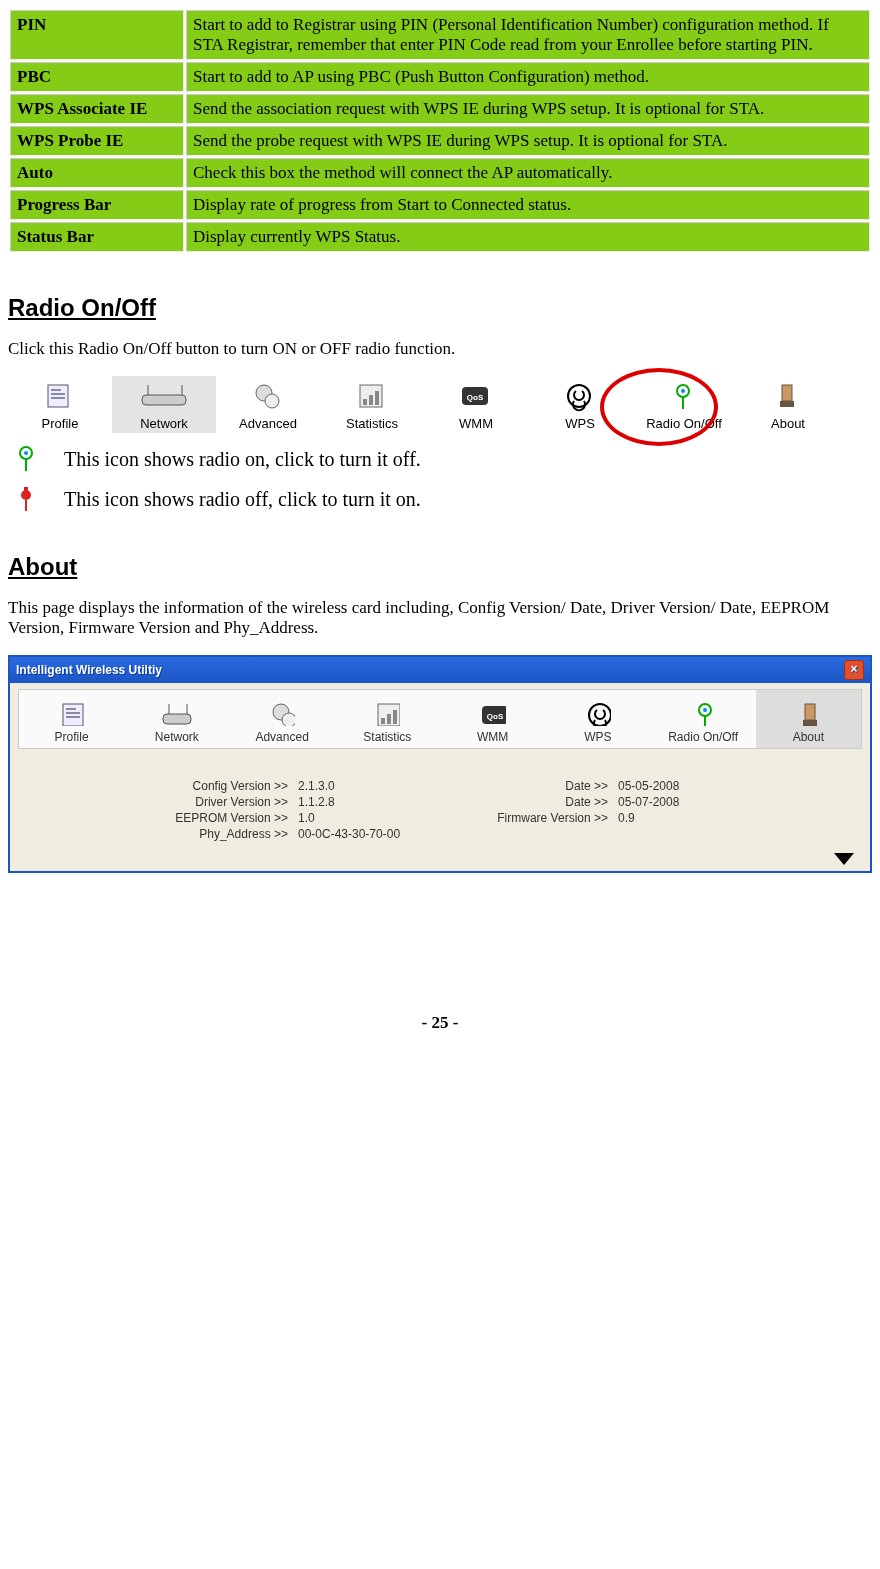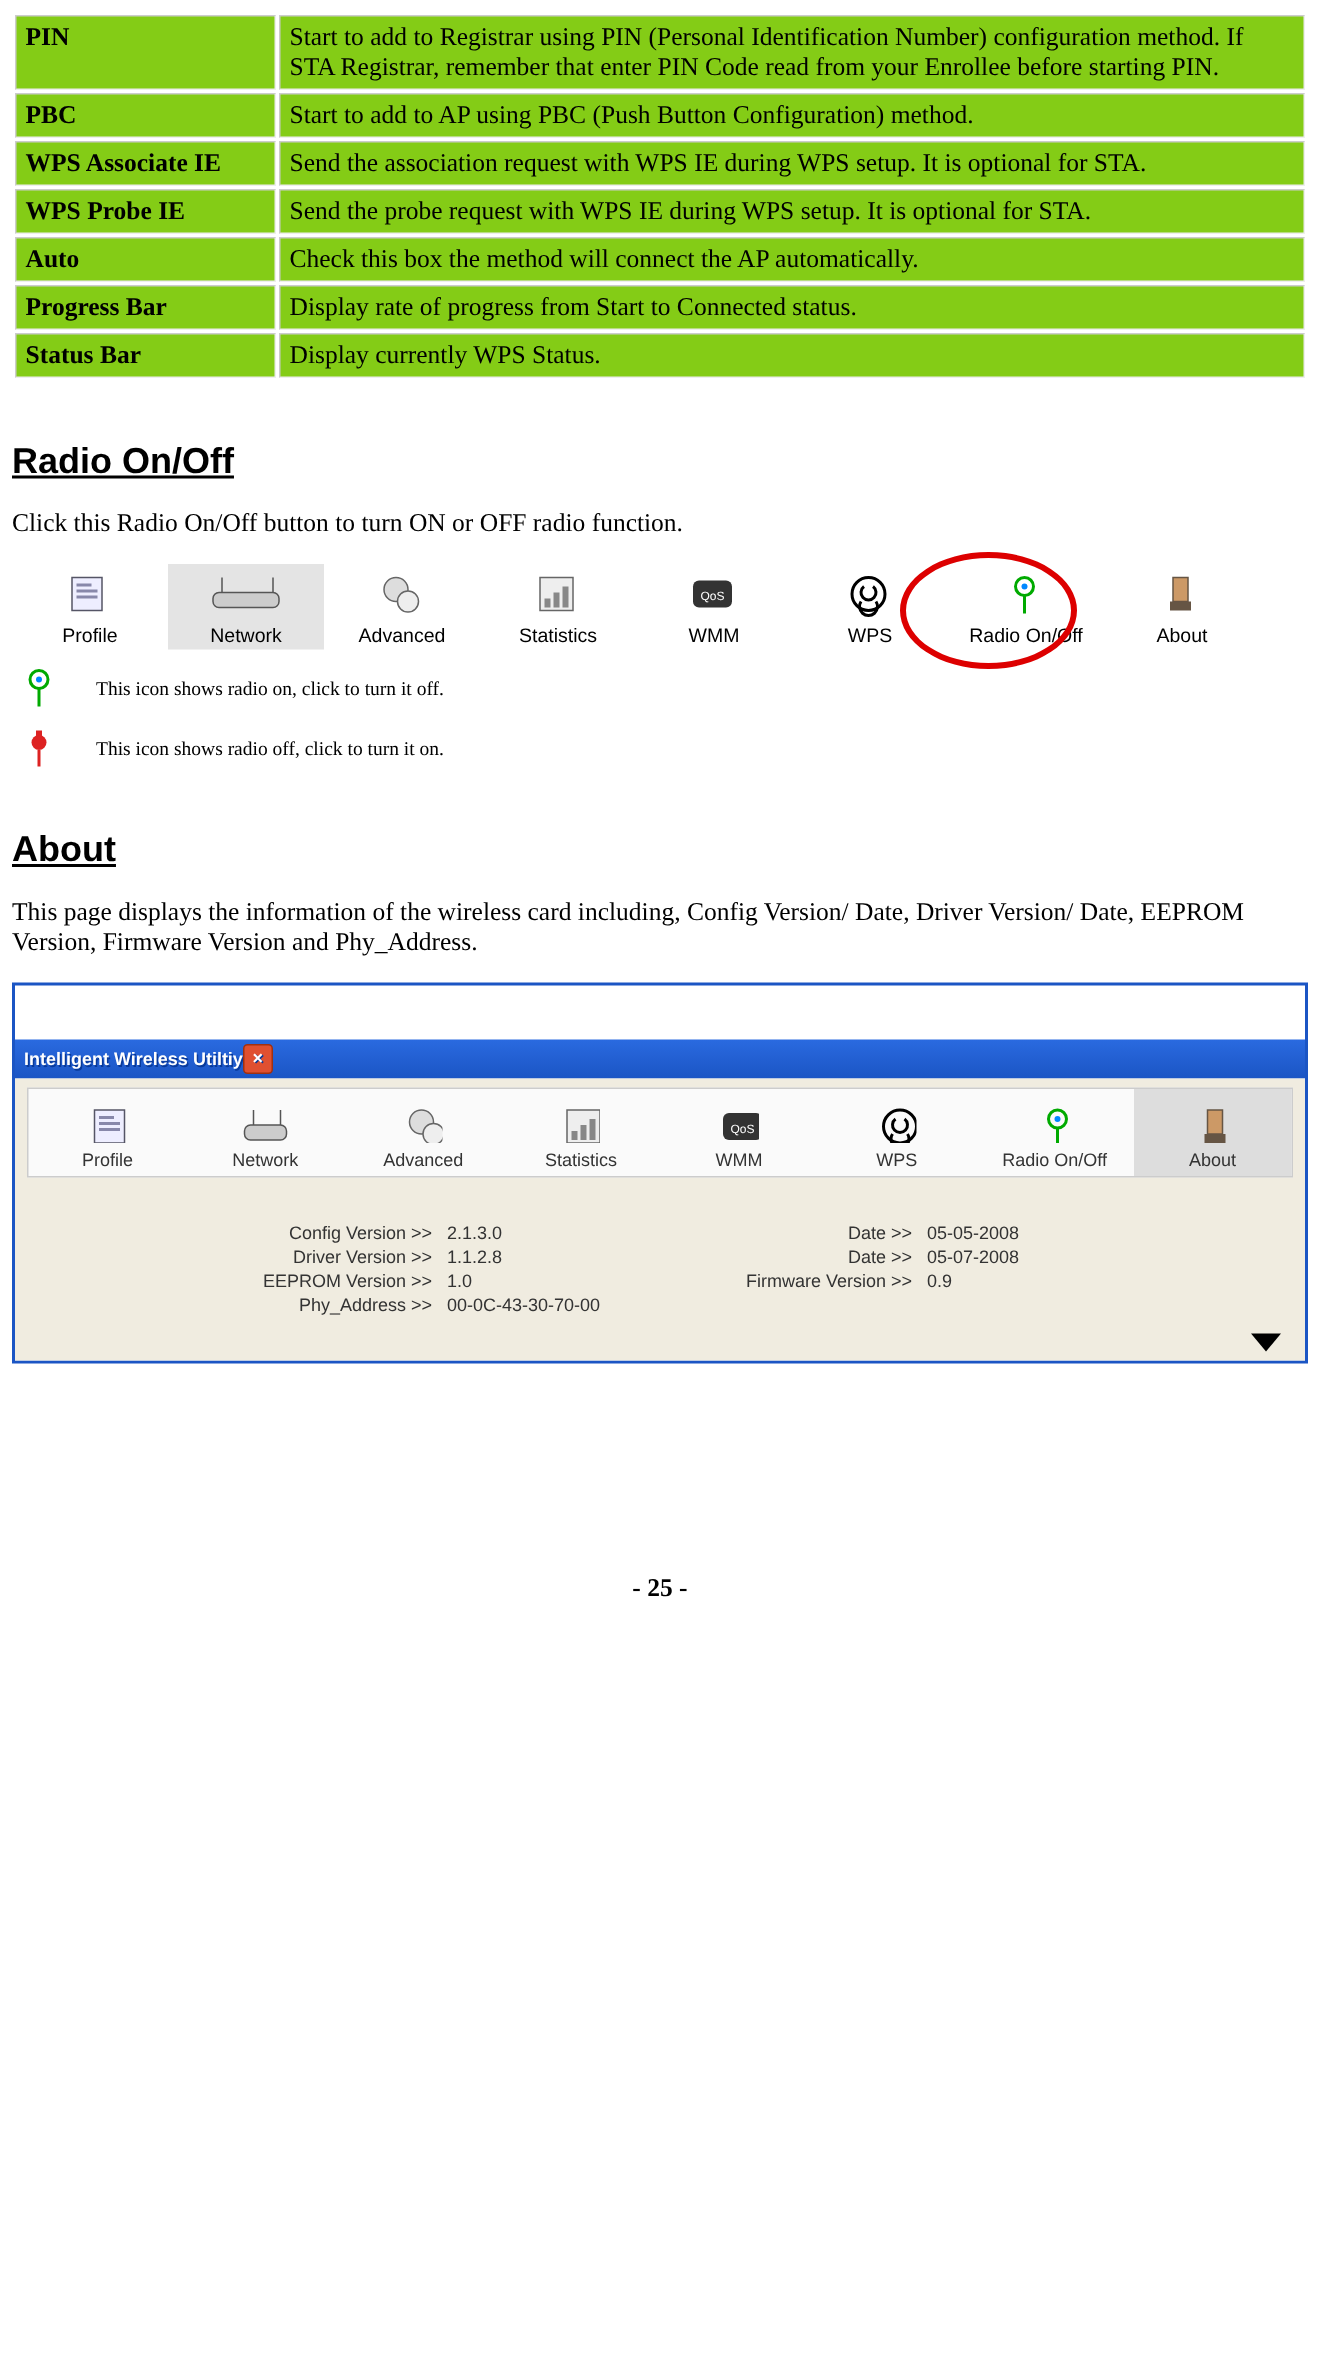--- a/index.html
+++ b/index.html
@@ -45,48 +45,48 @@
     color:#000;
     margin-top:6px;
     position:relative;
   }
   .tb-item {
     width:100px;
     text-align:center;
     padding:4px 2px 2px 2px;
   }
   .tb-item.selected { background:#e4e4e4; }
-  .tb-icon { height:34px; display:flex; align-items:center; justify-content:flex-end; }
+  .tb-icon { height:34px; display:flex; align-items:center; justify-content:flex-end;font-weight:bold; }
   .tb-label { margin-top:2px; }
   .circle-highlight {
     position:absolute;
     border:4px solid #d00;
     border-radius:50%;
     width:110px;height:70px;
     pointer-events:none;
   }
   .legend-row { display:flex; align-items:center; gap:20px; margin:12px 0; }
   .legend-icon { width:36px; text-align:center; }
-  .legend-text { font-size:13px; }
+  .legend-text { font-size:20px; }
   .app-window {
     border:2px solid #1b55c4;
     width:860px;
     font-family: Tahoma, Arial, sans-serif;
     font-size:12px;
     margin-top:12px;
   }
   .titlebar {
     background: linear-gradient(#2a6ae0,#1b55c4);
     color:#fff;
     font-weight:bold;
     padding:3px 6px;
     display:flex;
+    justify-content:space-between;
     align-items:center;
     text-shadow:1px 1px 0 #093a9a;
-    margin-top:36px;
   }
   .closebox {
     width:18px;height:18px;
     background:#e05030;
     border:1px solid #a03010;
     color:#fff;
     text-align:center;
     line-height:16px;
     font-weight:bold;
     border-radius:3px;

